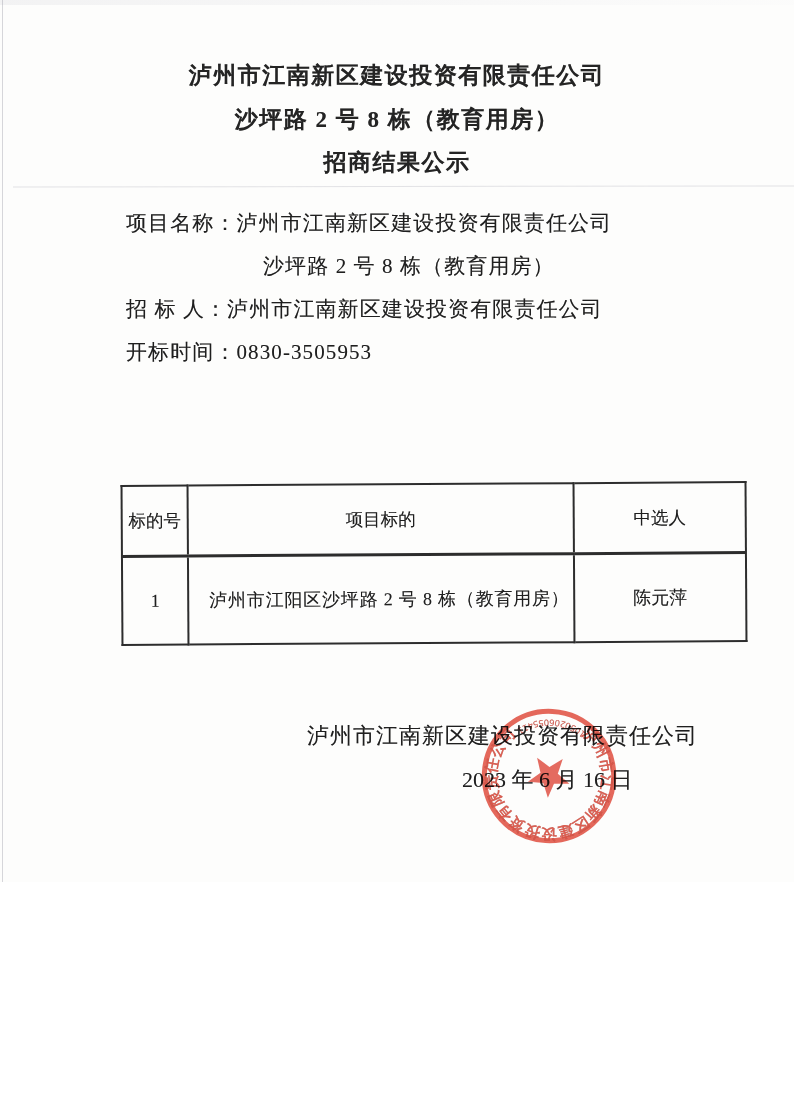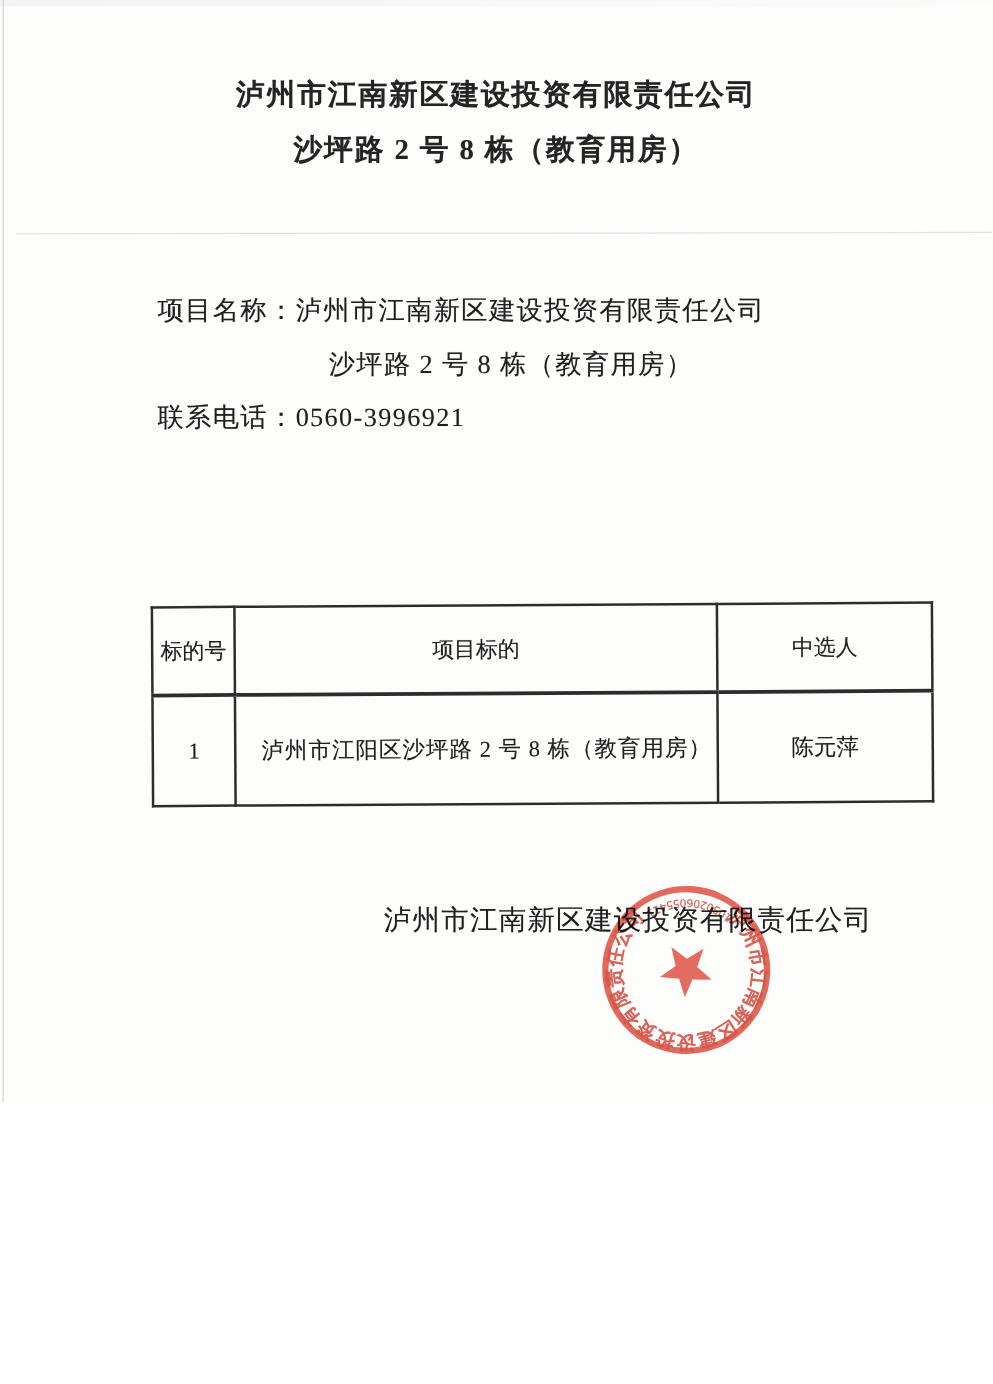--- a/index.html
+++ b/index.html
@@ -10,21 +10,21 @@
   }
   
   .artifact-vline{position:absolute;left:2px;top:0;width:1px;height:1107px;background:rgba(150,150,162,.38);}
   .artifact-hline{position:absolute;left:13px;top:186px;width:781px;height:1px;background:rgba(130,130,148,.22);transform:rotate(-.08deg);}
   .artifact-topband{position:absolute;left:0;top:0;width:794px;height:5px;
     background:linear-gradient(90deg,rgba(205,205,212,.22),rgba(235,235,240,.08));}
   
   .titles{position:absolute;top:54px;left:0;right:0;text-align:center;
     font-weight:700;font-size:23px;line-height:43.5px;letter-spacing:1.5px;color:#242424;}
   
-  .fields{position:absolute;top:227px;left:126px;font-size:21px;line-height:43px;letter-spacing:1.1px;}
+  .fields{position:absolute;top:202px;left:126px;font-size:21px;line-height:43px;letter-spacing:1.1px;}
   .field{white-space:pre;}
   .field.cont{padding-left:137px;}
   
   .bid-table{position:absolute;top:483px;left:121px;width:624px;border-collapse:collapse;
     table-layout:fixed;font-size:17.5px;text-align:center;transform:rotate(-.35deg);}
   .bid-table th,.bid-table td{border:2px solid #2d2d2d;font-weight:400;padding:0;}
   .bid-table thead th{height:68px;border-bottom-width:3px;}
   .bid-table tbody td{height:86px;font-size:18px;}
   .bid-table td.subject{text-align:left;padding-left:20px;letter-spacing:.8px;}
   
@@ -39,26 +39,28 @@
 
 <div class="page">
 
   <div class="artifact-topband"></div>
   <div class="artifact-vline"></div>
   <div class="artifact-hline"></div>
 
   <header class="titles">
     <div>泸州市江南新区建设投资有限责任公司</div>
     <div>沙坪路 2 号 8 栋（教育用房）</div>
+    <div>招商结果公示</div>
   </header>
 
   <section class="fields">
     <div class="field"><span>项目名称：</span><span>泸州市江南新区建设投资有限责任公司</span></div>
     <div class="field cont"><span>沙坪路 2 号 8 栋（教育用房）</span></div>
-    <div class="field"><span>联系电话：</span><span>0560-3996921</span></div>
+    <div class="field"><span>招 标 人：</span><span>泸州市江南新区建设投资有限责任公司</span></div>
+    <div class="field"><span>开标时间：</span><span>0830-3505953</span></div>
   </section>
 
   <table class="bid-table">
     <colgroup>
         <col style="width:66px">
         <col style="width:386px">
         <col style="width:172px">
       </colgroup>
     <thead>
       <tr>
@@ -70,20 +72,21 @@
     <tbody>
       <tr>
         <td>1</td>
         <td class="subject">泸州市江阳区沙坪路 2 号 8 栋（教育用房）</td>
         <td>陈元萍</td>
       </tr>
     </tbody>
   </table>
 
   <div class="signature-company">泸州市江南新区建设投资有限责任公司</div>
+  <div class="signature-date">2023 年 6 月 16 日</div>
 
   <svg class="seal" viewBox="0 0 180 180" xmlns="http://www.w3.org/2000/svg">
     <defs>
       <path id="sealTextArc" d="M 56.7 137.5 A 58 58 0 1 1 123.3 137.5" fill="none"></path>
       <path id="sealNumArc" d="M 51.8 138.9 A 62 62 0 0 0 128.2 138.9" fill="none"></path>
     </defs>
     <g transform="rotate(183 90 90)">
       <circle cx="90" cy="90" r="71" fill="none" stroke-width="5.5" stroke-opacity=".9" stroke="#e04a3c"></circle>
       <path fill-opacity=".88" d="M90,66 L95.9,81.9 L112.8,82.6 L99.5,93.1 L104.1,109.4 L90,100 L75.9,109.4 L80.5,93.1 L67.2,82.6 L84.1,81.9 Z" fill="#e04a3c"></path>
       <text font-size="16.5" font-weight="700" fill-opacity=".9" letter-spacing="1" fill="#e04a3c">

